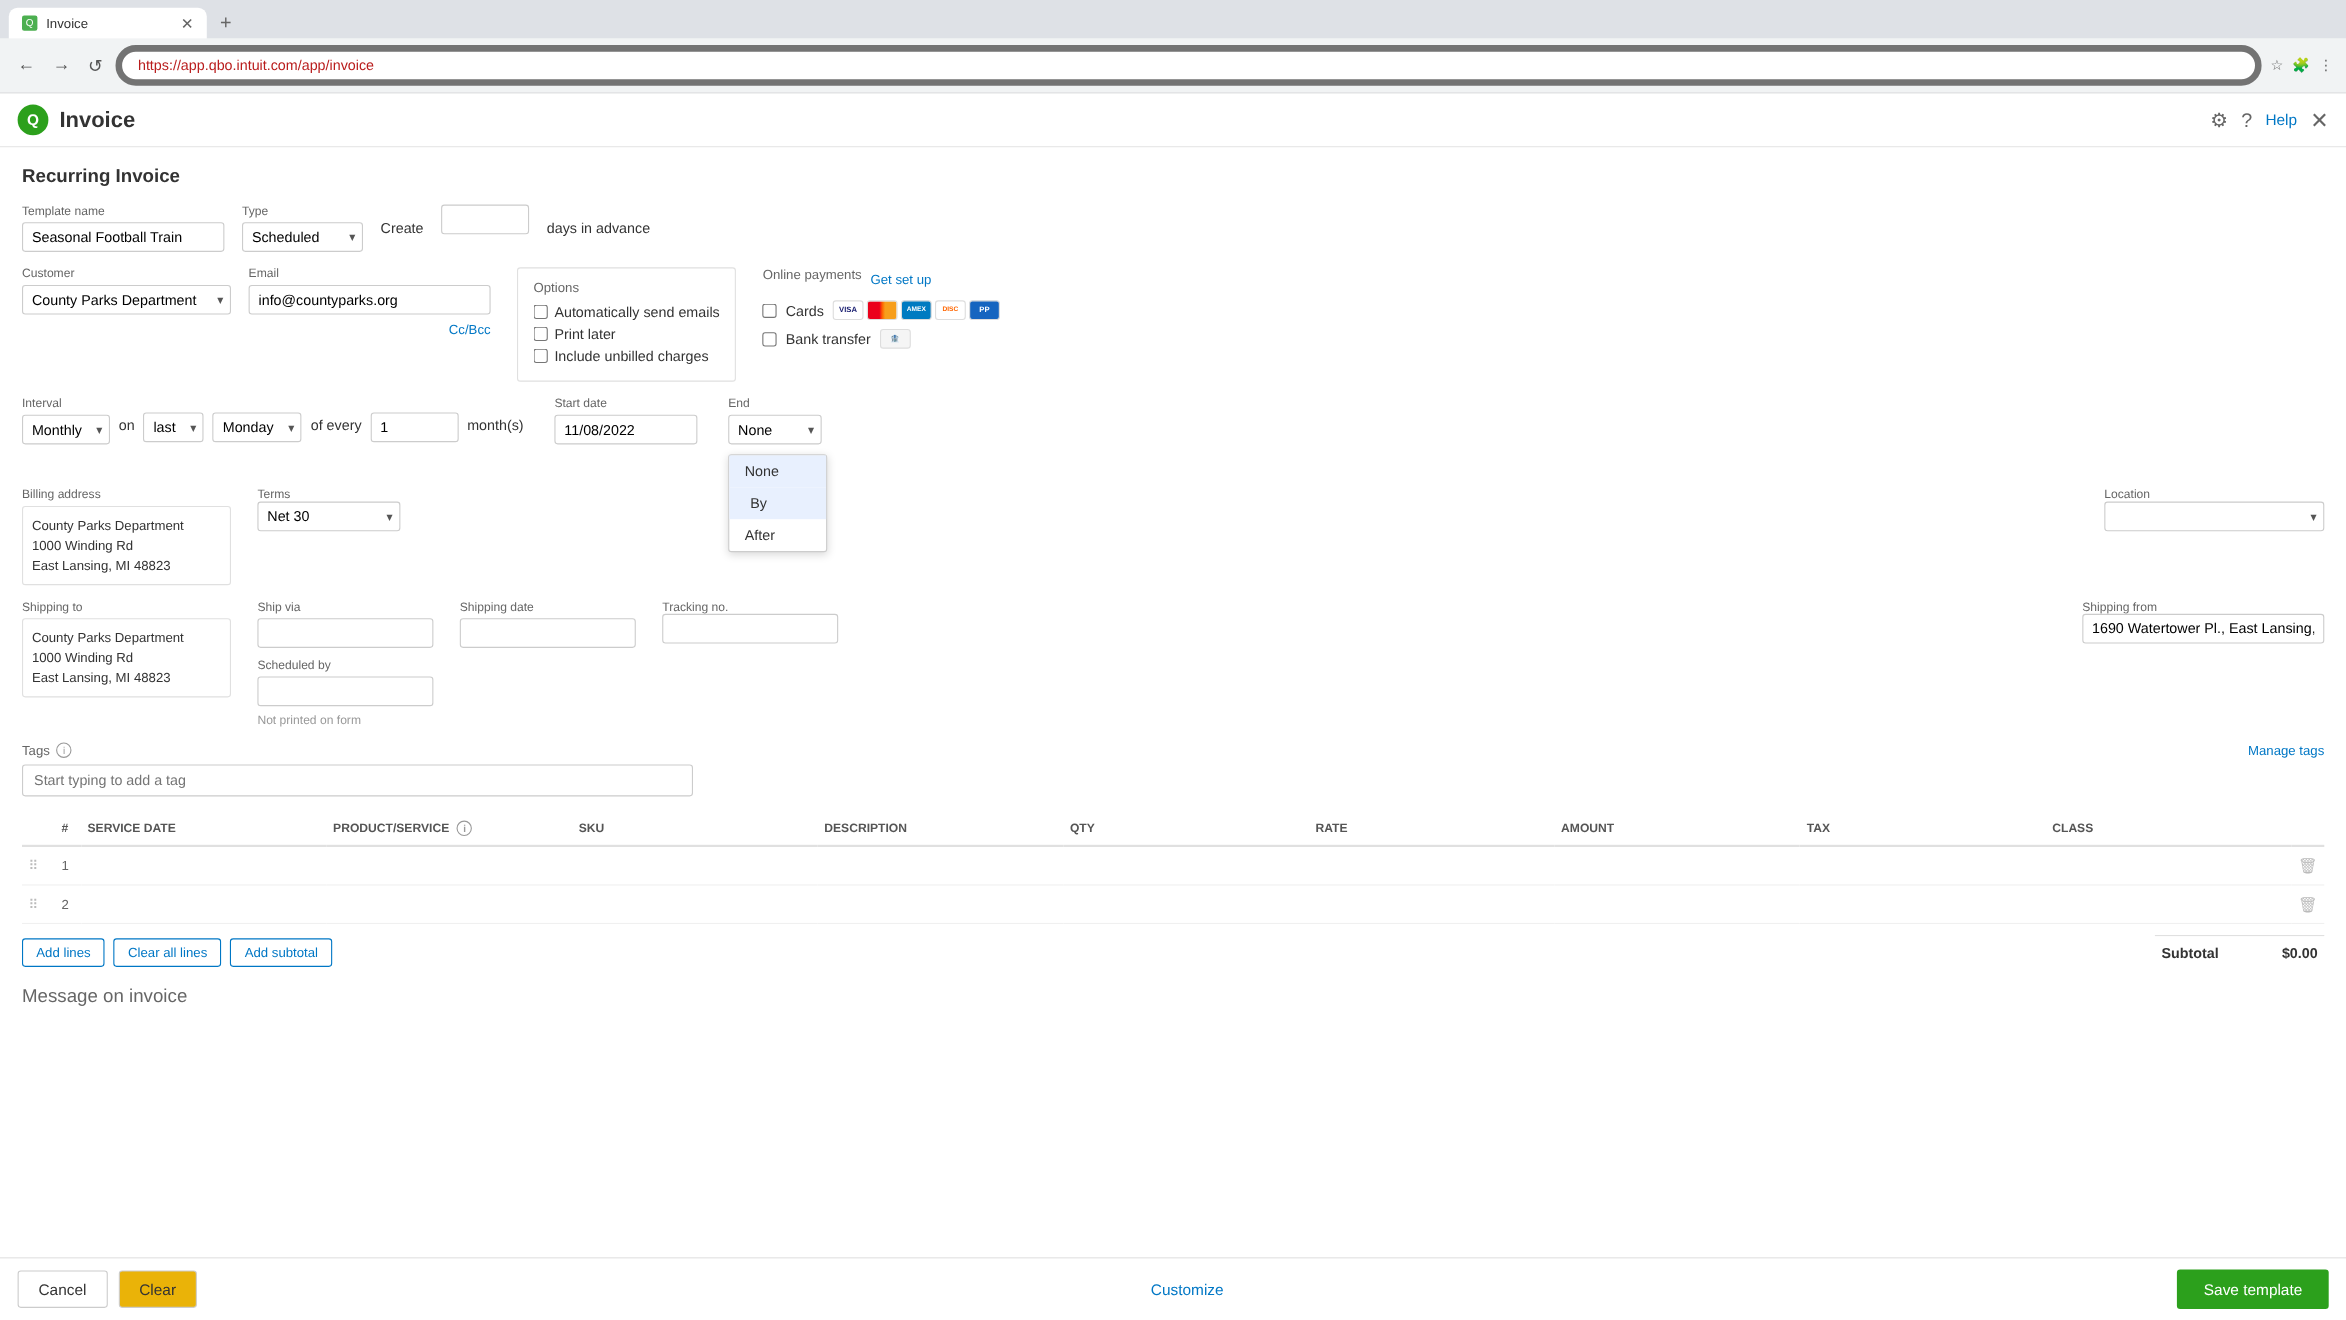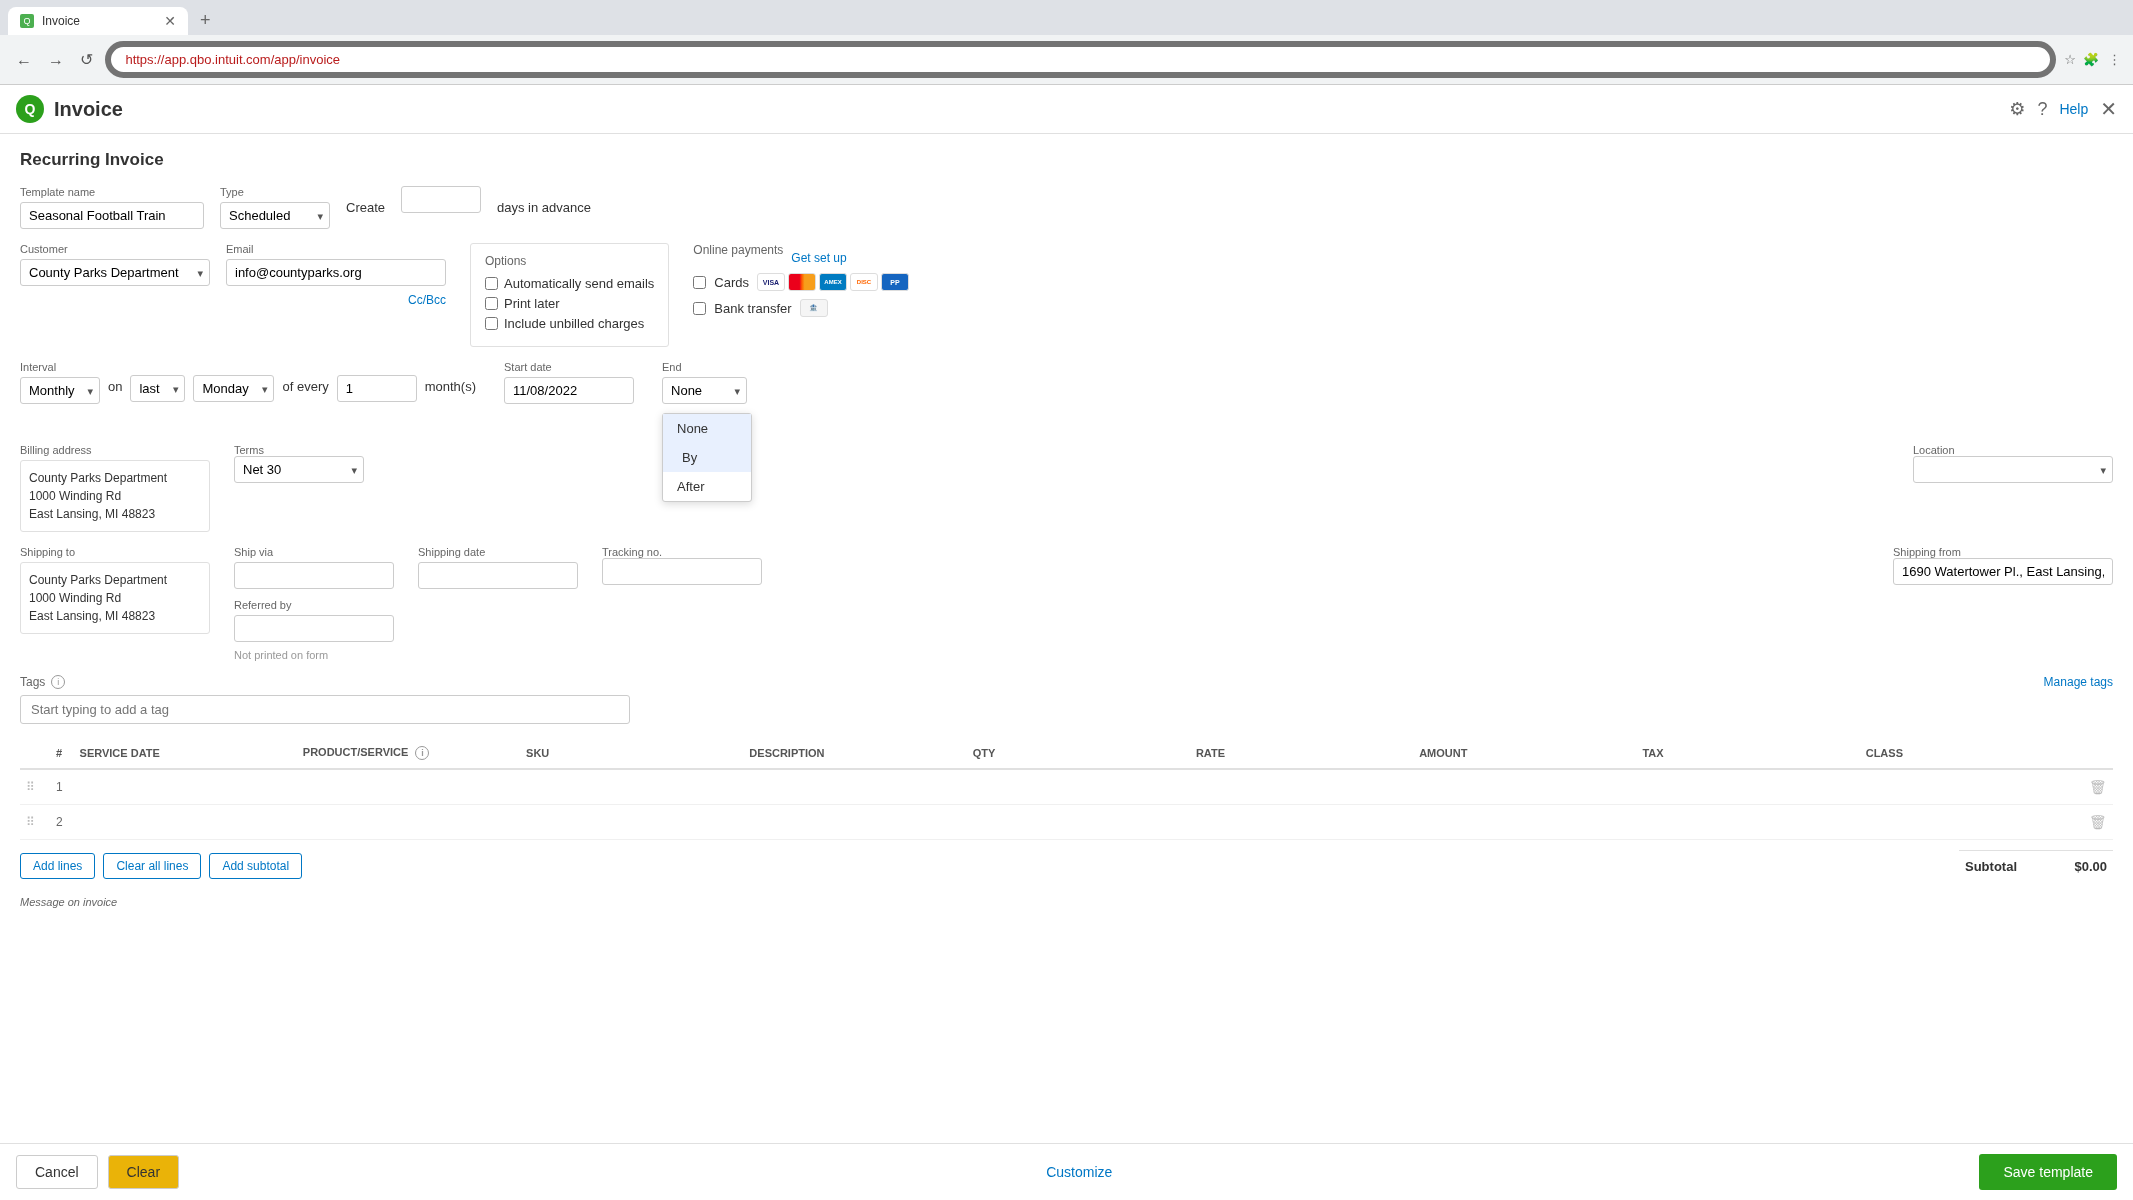--- a/index.html
+++ b/index.html
@@ -99,21 +99,21 @@
     
     .footer-bar { position: fixed; bottom: 0; left: 0; right: 0; background: white; border-top: 1px solid #e0e0e0; padding: 10px 16px; display: flex; align-items: center; justify-content: space-between; }
     .footer-left { display: flex; gap: 10px; }
     .footer-right { display: flex; gap: 10px; align-items: center; }
     .cancel-btn { border: 1px solid #ccc; background: white; color: #333; border-radius: 3px; padding: 8px 18px; font-size: 14px; cursor: pointer; }
     .clear-btn { border: 1px solid #ccc; background: #eab308; color: #333; border-radius: 3px; padding: 8px 18px; font-size: 14px; cursor: pointer; }
     .customize-link { color: #0077c5; font-size: 14px; cursor: pointer; }
     .save-template-btn { background: #2CA01C; color: white; border: none; border-radius: 3px; padding: 10px 24px; font-size: 14px; cursor: pointer; font-weight: 500; }
 
     
-    .message-label { font-size: 11px; color: #666; font-weight: 500; margin-bottom: 4px; font-style: italic; }
+    .message-label { font-size: 17px; color: #666; font-weight: 500; margin-bottom: 4px; }
 
     
     .info-icon { display: inline-flex; align-items: center; justify-content: center; width: 14px; height: 14px; border-radius: 50%; border: 1px solid #999; color: #999; font-size: 9px; cursor: pointer; }
 
     .cc-link { color: #0077c5; font-size: 12px; cursor: pointer; text-align: right; display: block; margin-top: 3px; }
   </style>
 </head>
 <body>
 
 <div class="browser-chrome">
@@ -195,21 +195,21 @@
       <div class="checkbox-row">
         <input type="checkbox" style="">
         <span>Print later</span>
       </div>
       <div class="checkbox-row">
         <input type="checkbox" style="">
         <span>Include unbilled charges</span>
       </div>
     </div>
     <div class="payments-section" style="margin-left:8px;">
-      <div style="display:flex; align-items:flex-end; gap:8px; margin-bottom:8px;">
+      <div style="display:flex; align-items:center; gap:8px; margin-bottom:8px;">
         <span class="payments-title">Online payments</span>
         <a class="setup-link">Get set up</a>
       </div>
       <div class="payment-option">
         <input type="checkbox" style="">
         <span>Cards</span>
         <div class="card-icons">
           <div class="card-icon visa-icon">VISA</div>
           <div class="card-icon" style="background: linear-gradient(to right, #EB001B 40%, #FF5F00 50%, #F79E1B 60%); color:transparent; font-size:8px;">MC</div>
           <div class="card-icon amex-icon">AMEX</div>
@@ -310,21 +310,21 @@
         <div>1000 Winding Rd</div>
         <div>East Lansing, MI  48823</div>
       </div>
     </div>
     <div style="display:flex; flex-direction:column; gap:10px; margin-left:8px;">
       <div class="form-group">
         <div class="form-label">Ship via</div>
         <input class="form-input" style="width: 160px;" type="text">
       </div>
       <div class="form-group">
-        <div class="form-label">Referred by</div>
+        <div class="form-label">Scheduled by</div>
         <input class="form-input" style="width: 160px;" type="text">
         <div style="font-size:11px; color:#999; margin-top:3px;">Not printed on form</div>
       </div>
     </div>
     <div style="display:flex; flex-direction:column; gap:10px; margin-left:8px;">
       <div class="form-group">
         <div class="form-label">Shipping date</div>
         <input class="form-input" style="width: 160px;" type="text">
       </div>
     </div>

